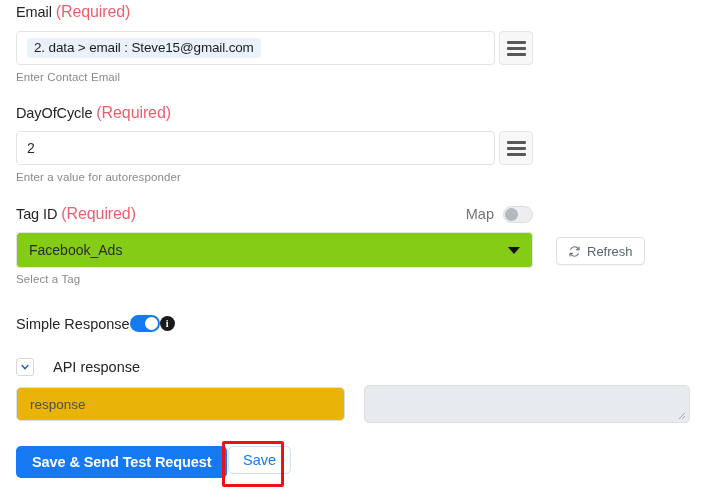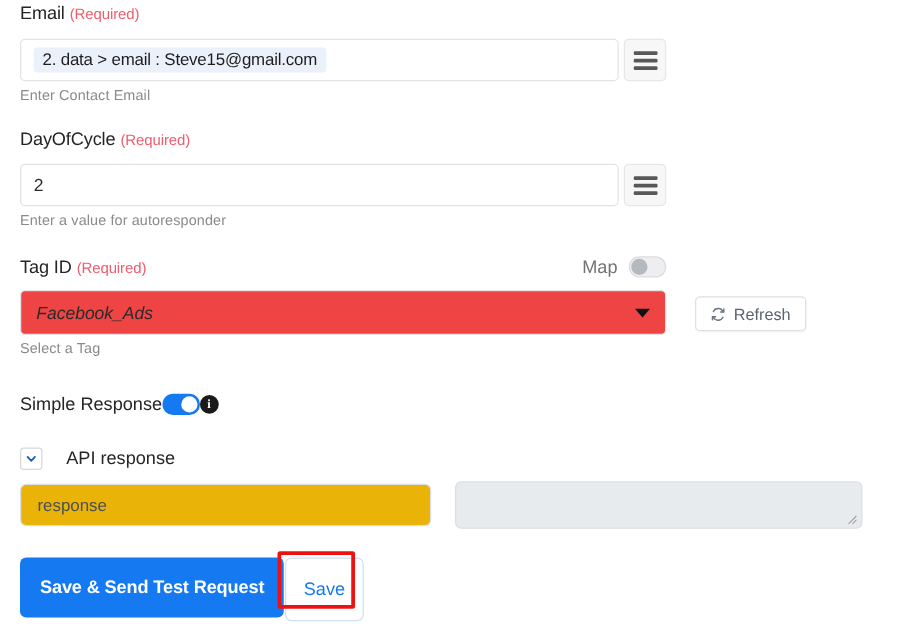--- a/index.html
+++ b/index.html
@@ -25,21 +25,21 @@
     color: #252525;
     font-weight: 400;
     letter-spacing: -0.1px;
     display: flex;
     align-items: baseline;
     gap: 4px;
     white-space: nowrap;
   }
   .required {
     color: #ef5e6e;
-    font-size: 12px;
+    font-size: 16px;
   }
   .helper {
     font-size: 11.5px;
     color: #8a8a8a;
     letter-spacing: 0.1px;
   }
 
   
   .input-row {
     display: flex;
@@ -90,29 +90,28 @@
     height: 3px;
     background: #585858;
     border-radius: 1px;
   }
 
   
   .select-box {
     height: 36px;
     border: 1px solid #e3e3e6;
     border-radius: 4px;
-    background: #ef4444;
+    background: #84cc16;
     display: flex;
     align-items: center;
     justify-content: space-between;
     padding: 0 12px;
     font-size: 14px;
     color: #2b2b2b;
     cursor: pointer;
-    font-style: italic;
   }
   .caret {
     width: 0; height: 0;
     border-left: 6px solid transparent;
     border-right: 6px solid transparent;
     border-top: 7px solid #111111;
     margin-left: 8px;
   }
 
   .refresh-btn {
@@ -201,34 +200,34 @@
   }
   .resize-grip {
     position: absolute;
     right: 3px; bottom: 2px;
     width: 9px; height: 9px;
     cursor: nwse-resize;
   }
 
   
   .btn-primary {
-    height: 48px;
+    height: 32px;
     background: #1579f2;
     color: #ffffff;
     border: none;
     border-radius: 5px;
     font-size: 14.5px;
     font-weight: bold;
     padding: 0 16px;
     cursor: pointer;
     font-family: "Liberation Sans", sans-serif;
     letter-spacing: -0.1px;
   }
   .btn-secondary {
-    height: 51px;
+    height: 28px;
     background: #ffffff;
     color: #1579f2;
     border: 1px solid #cfe0f7;
     border-radius: 5px;
     font-size: 14.5px;
     padding: 0 14px;
     cursor: pointer;
     font-family: "Liberation Sans", sans-serif;
   }
   .highlight-box {

